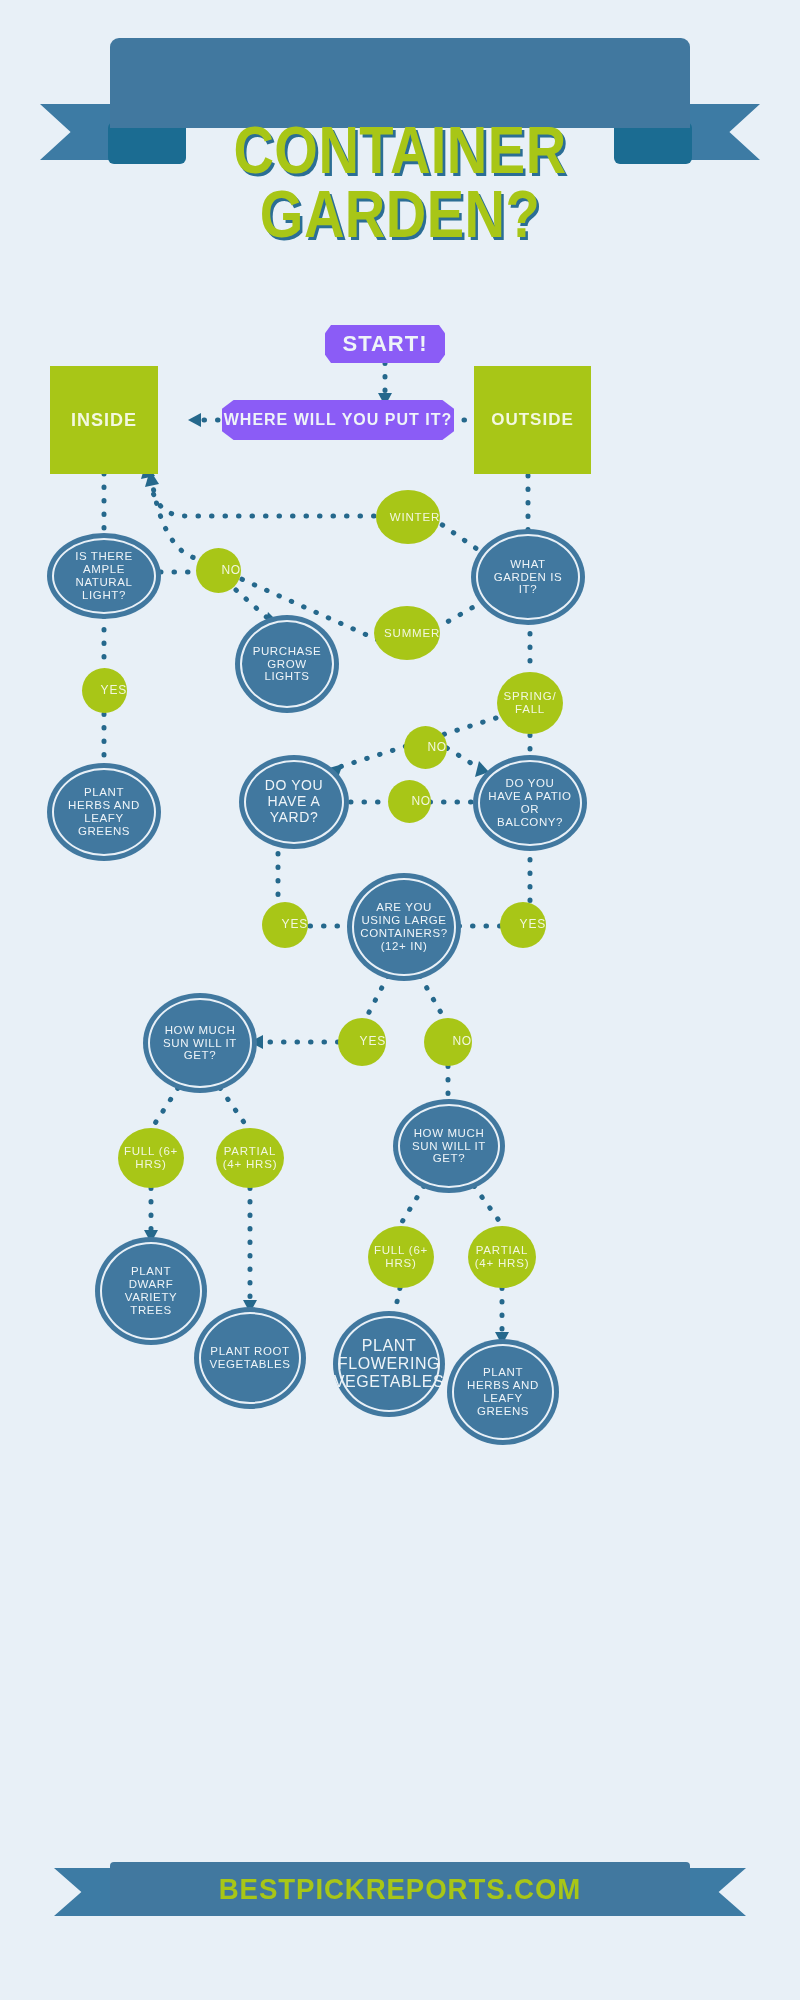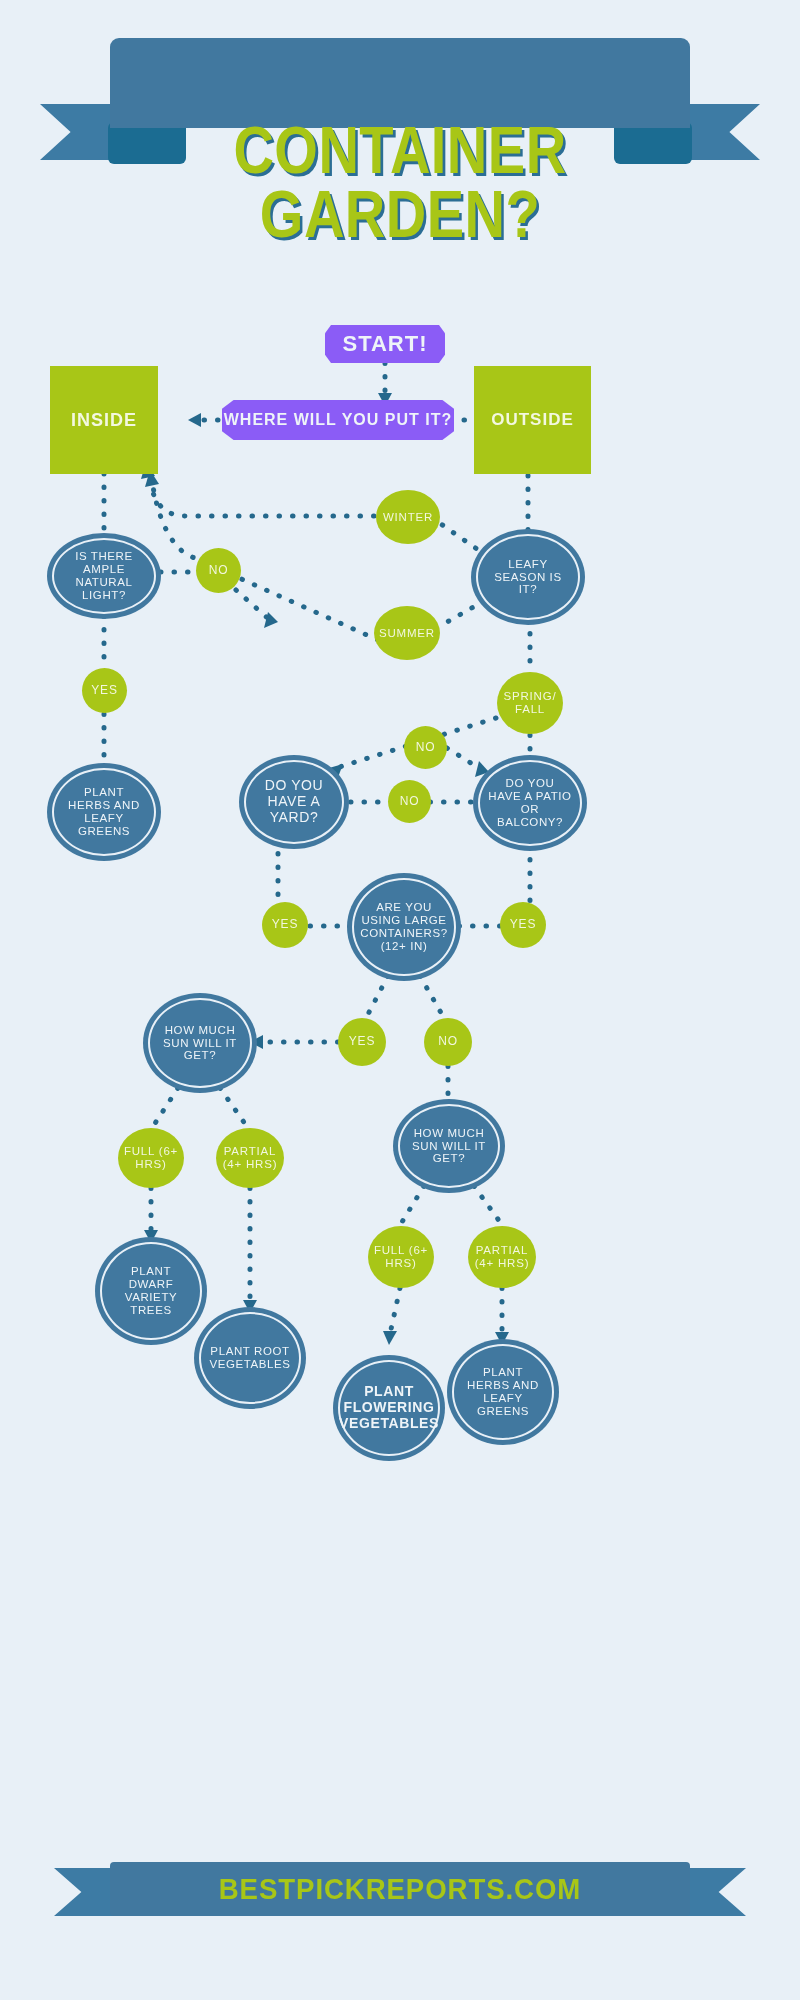--- a/index.html
+++ b/index.html
@@ -116,21 +116,21 @@
     font-weight: normal;
     box-sizing: border-box;
   }
 
   .circle-green {
     background: #a8c617;
     border-radius: 50%;
     color: #f2f7de;
     display: flex;
     align-items: center;
-    justify-content: center;
+    justify-content: flex-end;
     text-align: center;
     letter-spacing: .8px;
     line-height: 1.12;
     box-sizing: border-box;
   }
 
   .scallop {
     background: #a8c617;
     color: #f3f8e0;
     display: flex;
@@ -367,27 +367,30 @@
   </div>
 
   <div class="node circle-green" style="left:196px; top:548px; width:45px; height:45px; font-size:12px;">
     <span>NO</span>
   </div>
 
   <div class="node circle-green" style="left:82px; top:668px; width:45px; height:45px; font-size:12px;">
     <span>YES</span>
   </div>
 
+  <div class="node circle-blue" style="left:240px; top:620px; width:94px; height:88px; font-size:11.5px; padding:0 12px;">
+    <span>PURCHASE GROW LIGHTS</span>
+  </div>
 
   <div class="node circle-blue" style="left:52px; top:768px; width:104px; height:88px; font-size:11.5px; padding:0 8px;">
     <span>PLANT HERBS AND LEAFY GREENS</span>
   </div>
 
   <div class="node circle-blue" style="left:476px; top:534px; width:104px; height:86px; font-size:11.5px; padding:0 12px;">
-    <span>LEAFY SEASON IS IT?</span>
+    <span>WHAT GARDEN IS IT?</span>
   </div>
 
   <div class="node circle-green" style="left:376px; top:490px; width:64px; height:54px; font-size:11.5px;">
     <span>WINTER</span>
   </div>
 
   <div class="node circle-green" style="left:374px; top:606px; width:66px; height:54px; font-size:11.5px;">
     <span>SUMMER</span>
   </div>
 
@@ -456,21 +459,21 @@
   </div>
 
   <div class="node circle-blue" style="left:100px; top:1242px; width:102px; height:98px; font-size:11.5px; padding:0 10px;">
     <span>PLANT DWARF VARIETY TREES</span>
   </div>
 
   <div class="node circle-blue" style="left:199px; top:1312px; width:102px; height:92px; font-size:11.5px; padding:0 6px;">
     <span>PLANT ROOT VEGETABLES</span>
   </div>
 
-  <div class="node circle-blue" style="left:338px; top:1360px; width:102px; height:96px; font-size:14px; padding:0 6px;font-weight:bold;">
+  <div class="node circle-blue" style="left:338px; top:1316px; width:102px; height:96px; font-size:16px; padding:0 6px;">
     <span>PLANT FLOWERING VEGETABLES</span>
   </div>
 
   <div class="node circle-blue" style="left:452px; top:1344px; width:102px; height:96px; font-size:11.5px; padding:0 6px;">
     <span>PLANT HERBS AND LEAFY GREENS</span>
   </div>
 
   <div class="footer-wrap">
     <div class="footer-tail left"></div>
     <div class="footer-tail right"></div>

